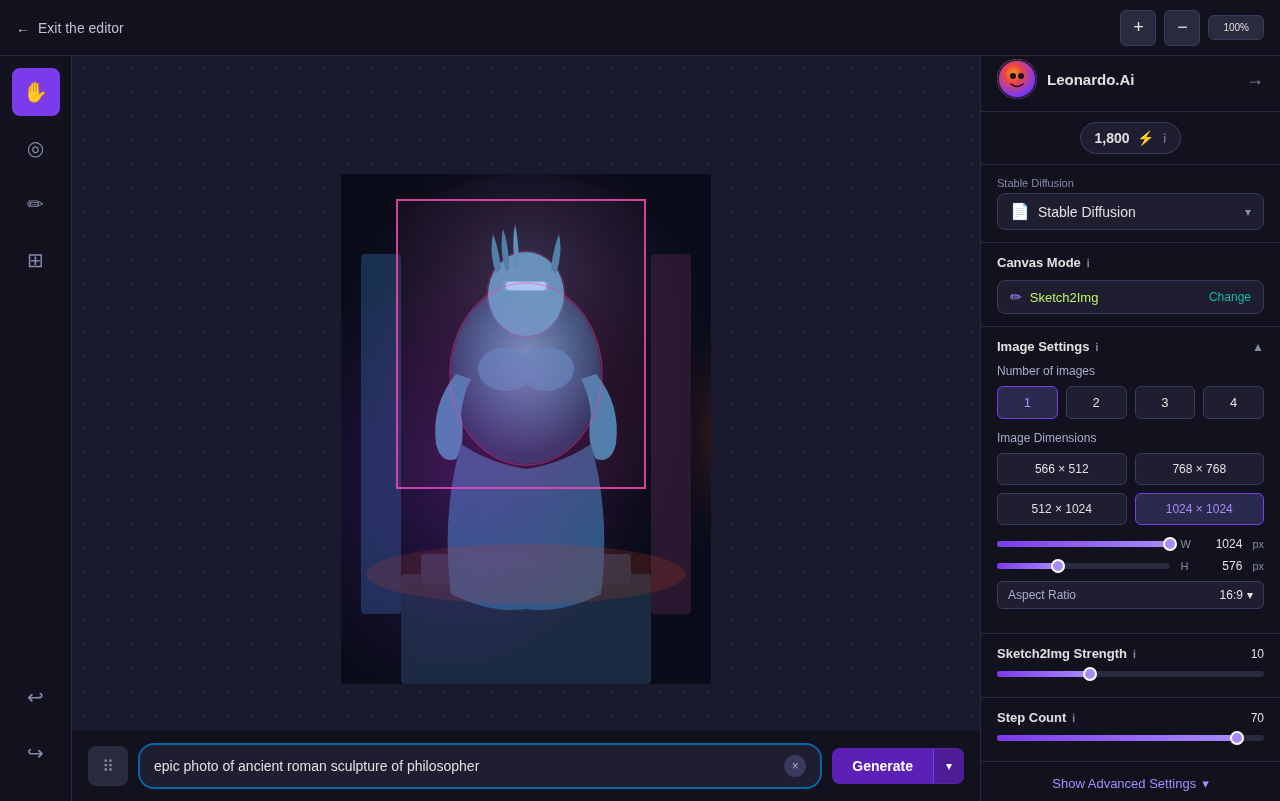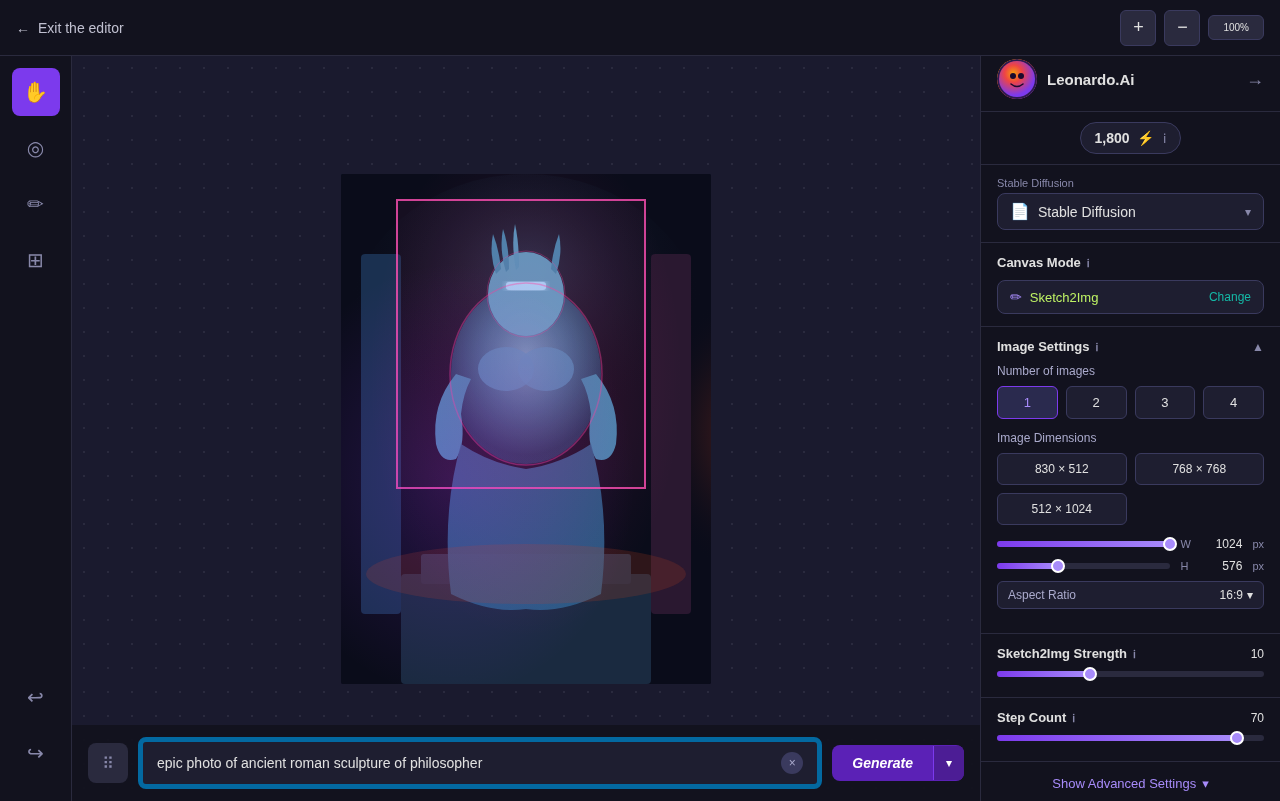--- a/index.html
+++ b/index.html
@@ -182,22 +182,22 @@
       align-items: center;
       justify-content: center;
       cursor: pointer;
       flex-shrink: 0;
       color: #8888aa;
       font-size: 16px;
     }
     .prompt-input-wrapper {
       flex: 1;
       background: #1e1e30;
-      border: 5px solid #0369a1;
-      border-radius: 8px;
+      border: 2px solid #0369a1;
+      border-radius: 16px;
       display: flex;
       align-items: center;
       padding: 10px 14px;
       gap: 8px;
     }
     .prompt-input {
       flex: 1;
       background: transparent;
       border: none;
       outline: none;
@@ -224,21 +224,20 @@
       border-radius: 8px;
       overflow: hidden;
       cursor: pointer;
       flex-shrink: 0;
     }
     .generate-main {
       padding: 10px 20px;
       color: white;
       font-size: 14px;
       font-weight: 600;
-      font-style: italic;
     }
     .generate-arrow {
       padding: 10px 12px;
       background: #4c1d95;
       color: white;
       font-size: 12px;
       border-left: 1px solid #7c3aed;
     }
 
     
@@ -733,23 +732,24 @@
       <div class="subsection-label">Number of images</div>
       <div class="number-grid">
         <div class="num-btn active">1</div>
         <div class="num-btn">2</div>
         <div class="num-btn">3</div>
         <div class="num-btn">4</div>
       </div>
 
       <div class="subsection-label">Image Dimensions</div>
       <div class="dim-grid">
-        <div class="dim-btn">830 × 512</div>
+        <div class="dim-btn">566 × 512</div>
         <div class="dim-btn">768 × 768</div>
         <div class="dim-btn">512 × 1024</div>
+        <div class="dim-btn active">1024 × 1024</div>
       </div>
 
       <div class="slider-row">
         <div class="slider-track" style="flex:1;">
           <div class="slider-fill" style="width:100%;"></div>
           <div class="slider-thumb" style="left:100%;"></div>
         </div>
         <span class="slider-label">W</span>
         <span class="slider-value">1024</span>
         <span style="font-size:11px;color:#8888aa;">px</span>

